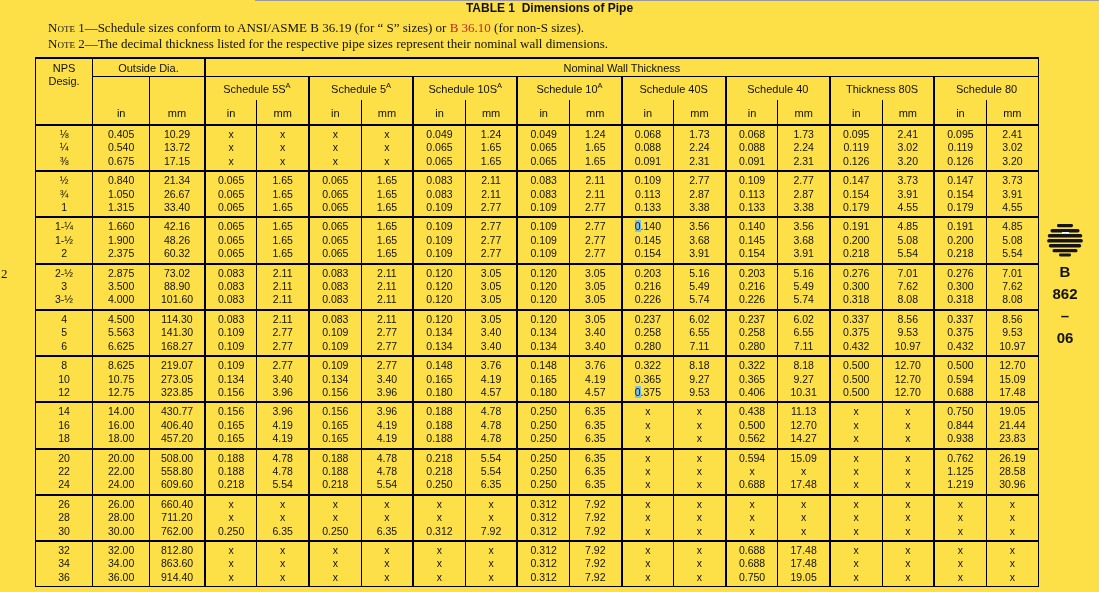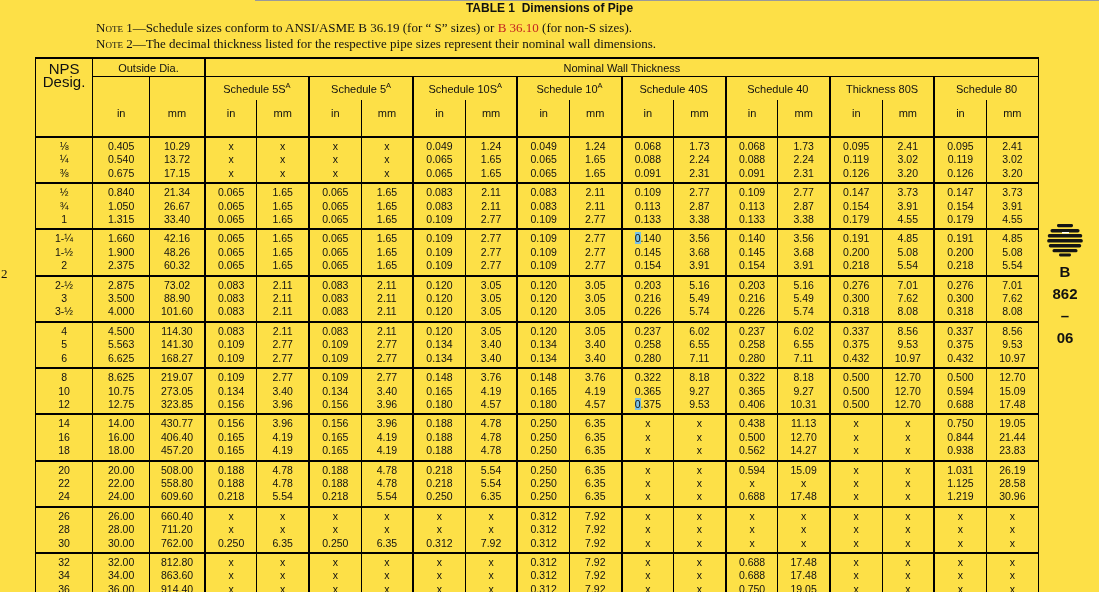--- a/index.html
+++ b/index.html
@@ -2,36 +2,36 @@
 <html><head>
 <meta charset="utf-8">
 <style>
   html,body { margin:0; padding:0; background:#fff; }
   .page { position:relative; width:1099px; height:592px; background:#fde047; overflow:hidden;
           font-family:"Liberation Sans",sans-serif; color:#111; }
   .top-rule { position:absolute; left:255px; top:0; width:844px; height:1px; background:#9a9a9a; }
   .title { position:absolute; top:1px; left:0; width:1099px; text-align:center;
            font:bold 12px "Liberation Sans",sans-serif; white-space:pre; }
   .notes { position:absolute; left:48px; top:20px; font:13px "Liberation Serif",serif;
-           line-height:15.5px; white-space:nowrap;margin-left:48px; }
+           line-height:15.5px; white-space:nowrap; }
   .note-label { font-variant:small-caps; }
   .red-link { color:#c42222; cursor:pointer; }
 
   table.dims { position:absolute; left:35px; top:57px; width:1004px;
                border-collapse:collapse; table-layout:fixed;
                font-family:"Liberation Sans",sans-serif; }
   table.dims { border:1.5px solid #000; border-top:2.5px solid #000; }
   th,td { padding:0; font-weight:normal; }
   thead th { font-size:11px; text-align:center; }
   .th-nps { border-bottom:2px solid #000; vertical-align:top; padding-top:3px;
-            line-height:13px; font-size:15px; }
+            line-height:13px; font-size:11px; }
   .th-od  { border-bottom:1px solid #000; height:17px; vertical-align:middle; border-left:1px solid #000; }
   .th-nwt { border-bottom:1px solid #000; height:17px; vertical-align:middle; border-left:2px solid #000; }
   .th-sched { height:23px; vertical-align:middle;margin-top:28px; }
-  .th-unit  { height:19px; vertical-align:bottom; padding-bottom:17px; border-bottom:2px solid #000; }
+  .th-unit  { height:19px; vertical-align:bottom; padding-bottom:5px; border-bottom:2px solid #000; }
   sup.sA { font-size:7.5px; vertical-align:super; line-height:0; }
   .bl1 { border-left:1px solid #000; }
   .bl2 { border-left:2px solid #000; }
   tbody td { font-size:10.5px; line-height:13.4px; height:13.4px; text-align:center; }
   tr.gt td { border-top:2px solid #000; padding-top:2px; }
   tr.gb td { padding-bottom:2px; }
   .hl { background:#7cc2e4; }
 
   .footnote { position:absolute; left:37px; top:563px; font-size:10.5px; }
   .footnote sup { font-size:8px; }
@@ -567,21 +567,21 @@
           <td class="bl2">0.218</td>
           <td class="bl1">5.54</td>
           <td class="bl2">0.250</td>
           <td class="bl1">6.35</td>
           <td class="bl2">x</td>
           <td class="bl1">x</td>
           <td class="bl2">0.594</td>
           <td class="bl1">15.09</td>
           <td class="bl2">x</td>
           <td class="bl1">x</td>
-          <td class="bl2">1.031</td>
+          <td class="bl2">0.762</td>
           <td class="bl1">26.19</td>
         </tr>
         <tr>
           <td>22</td>
           <td class="bl1">22.00</td>
           <td class="bl1">558.80</td>
           <td class="bl2">0.188</td>
           <td class="bl1">4.78</td>
           <td class="bl2">0.188</td>
           <td class="bl1">4.78</td>

